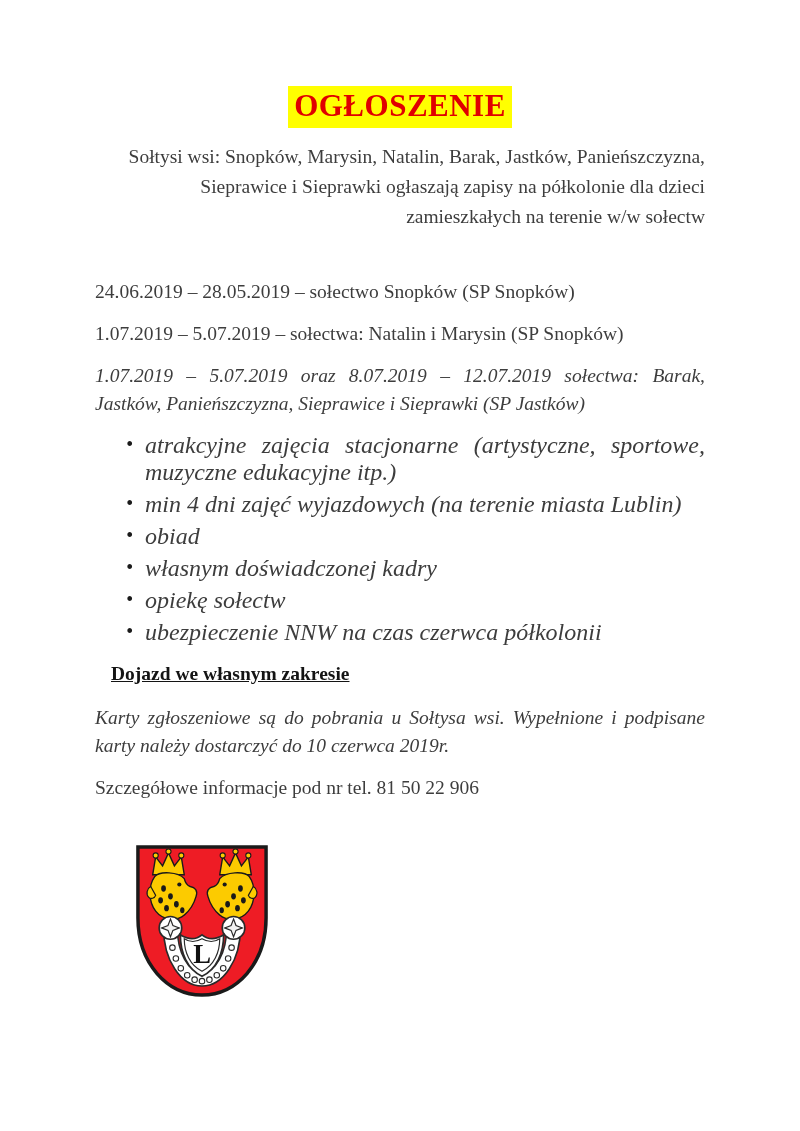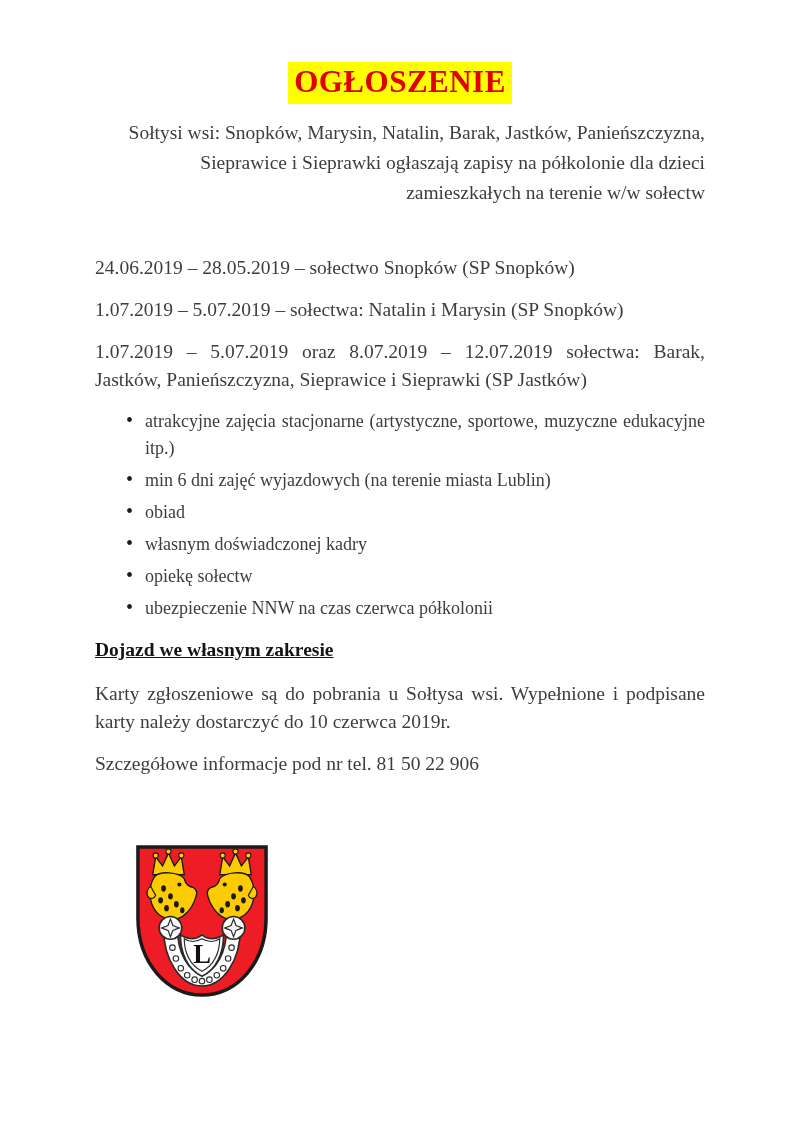--- a/index.html
+++ b/index.html
@@ -10,21 +10,21 @@
   .page {
     position: relative;
     width: 800px;
     height: 1131px;
     margin: 0 auto;
     background: #ffffff;
     font-family: "Liberation Serif", "DejaVu Serif", serif;
     color: #3d3d3d;
     overflow: hidden;
     box-sizing: border-box;
-    padding: 62px 95px 0 95px;
+    padding: 86px 95px 0 95px;
   }
   .title-wrap {
     text-align: center;
     margin: 0 0 14px 0;
   }
   .title {
     display: inline-block;
     font-size: 31px;
     font-weight: bold;
     color: #e00000;
@@ -38,48 +38,50 @@
     line-height: 30px;
     margin: 0 0 46px 0;
   }
   p.body-par {
     font-size: 19.5px;
     line-height: 28px;
     margin: 0 0 14px 0;
   }
   p.justified {
     text-align: justify;
+    font-style: italic;
   }
   ul.benefits {
     list-style: none;
     margin: 4px 0 12px 0;
     padding: 0 0 0 50px;
-    font-size: 18px;
+    font-size: 24px;
     line-height: 27px;
+    font-style: italic;
   }
   ul.benefits li {
     position: relative;
     text-align: justify;
     margin: 0 0 5px 0;
   }
   ul.benefits li::before {
     content: "\2022";
     position: absolute;
     left: -19px;
     top: -1px;
     color: #1a1a1a;
     font-size: 20px;
   }
   .transport {
     font-size: 19.5px;
     line-height: 28px;
     font-weight: bold;
     color: #141414;
     text-decoration: underline;
-    margin: 14px 0 16px 0;
+    margin: 14px 0 16px 16px;
   }
   .coat-of-arms {
     position: absolute;
     left: 133px;
     top: 843px;
     width: 138px;
     height: 158px;
   }
   .coa-letter {
     font-family: "Liberation Serif", serif;
@@ -100,21 +102,21 @@
   <p class="intro">Sołtysi wsi: Snopków, Marysin, Natalin, Barak, Jastków, Panieńszczyzna, Sieprawice i Sieprawki ogłaszają zapisy na półkolonie dla dzieci zamieszkałych na terenie w/w sołectw</p>
 
   <p class="body-par">24.06.2019 – 28.05.2019 – sołectwo Snopków (SP Snopków)</p>
   <p class="body-par">1.07.2019 – 5.07.2019 – sołectwa: Natalin i Marysin (SP Snopków)</p>
   <p class="body-par justified">1.07.2019 – 5.07.2019 oraz 8.07.2019 – 12.07.2019 sołectwa: Barak, Jastków, Panieńszczyzna, Sieprawice i Sieprawki (SP Jastków)</p>
 
 
 
   <ul class="benefits">
     <li>atrakcyjne zajęcia stacjonarne (artystyczne, sportowe, muzyczne edukacyjne itp.)</li>
-    <li>min 6 dni zajęć wyjazdowych (na terenie miasta Lublin)</li>
+    <li>min 4 dni zajęć wyjazdowych (na terenie miasta Lublin)</li>
     <li>obiad</li>
     <li>własnym doświadczonej kadry</li>
     <li>opiekę sołectw</li>
     <li>ubezpieczenie NNW na czas czerwca półkolonii</li>
   </ul>
 
   <p class="transport">Dojazd we własnym zakresie</p>
 
   <p class="body-par justified">Karty zgłoszeniowe są do pobrania u Sołtysa wsi. Wypełnione i podpisane karty należy dostarczyć do 10 czerwca 2019r.</p>
 

